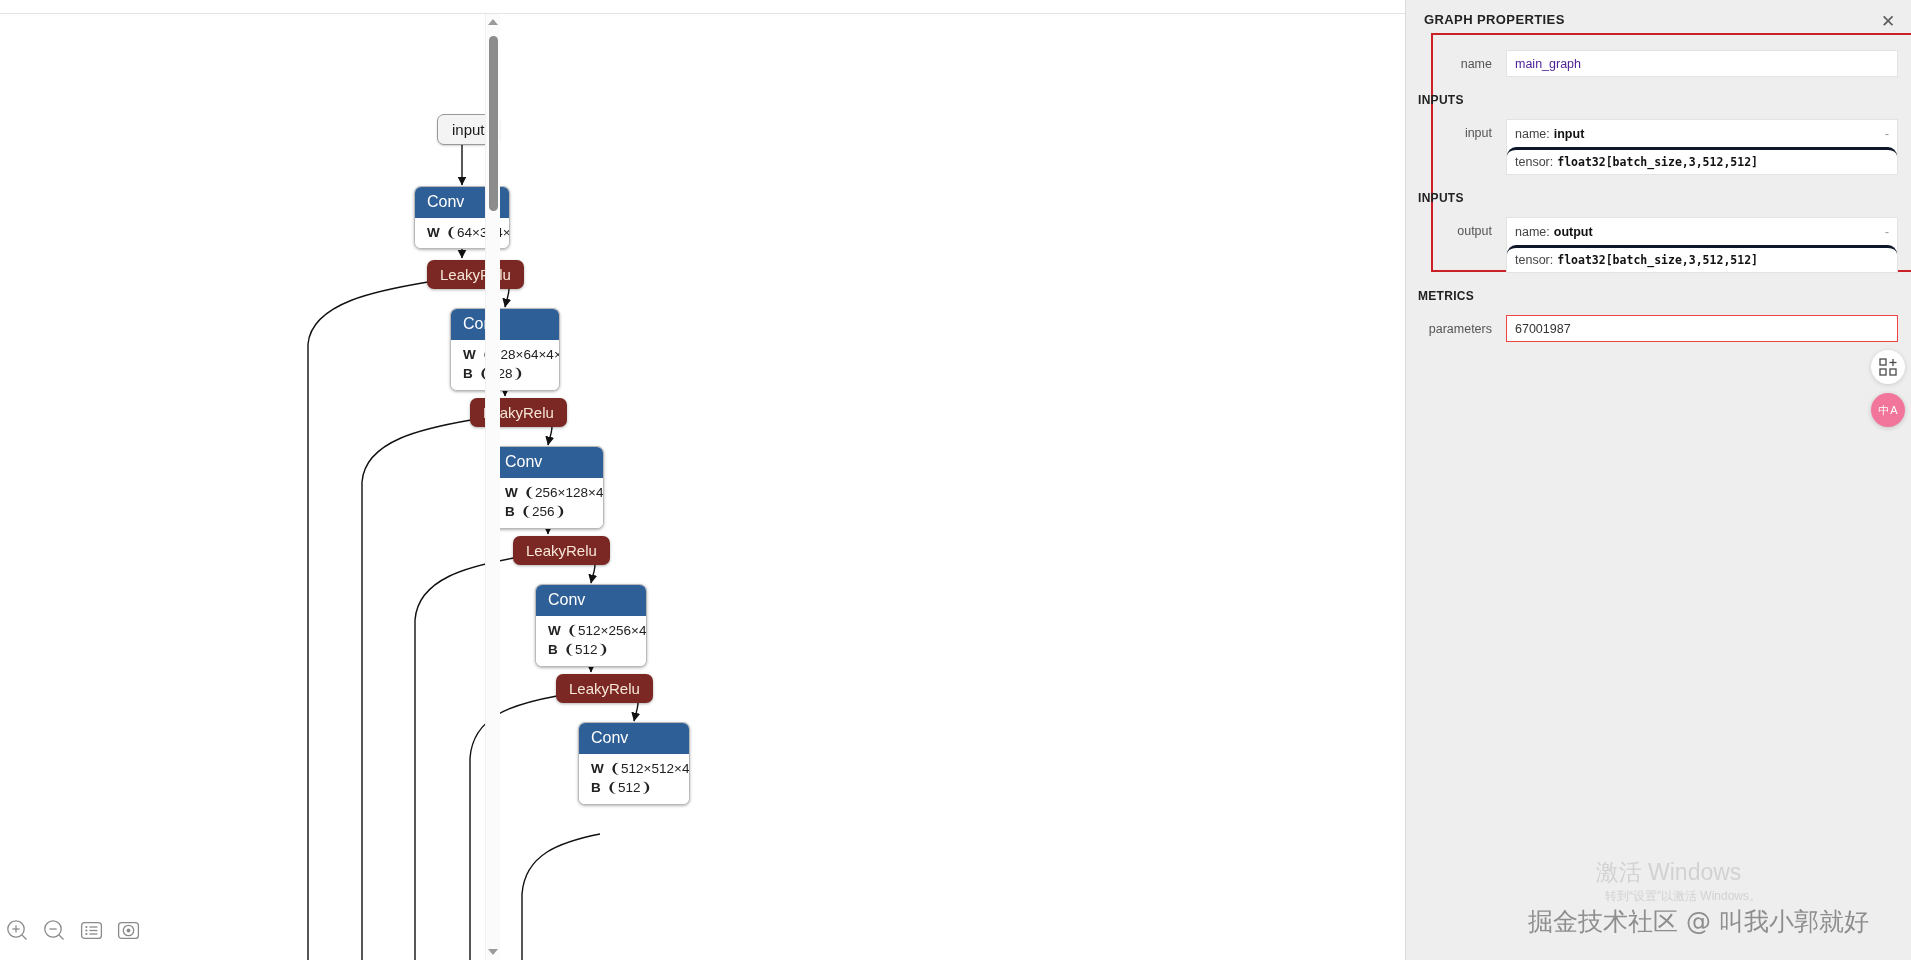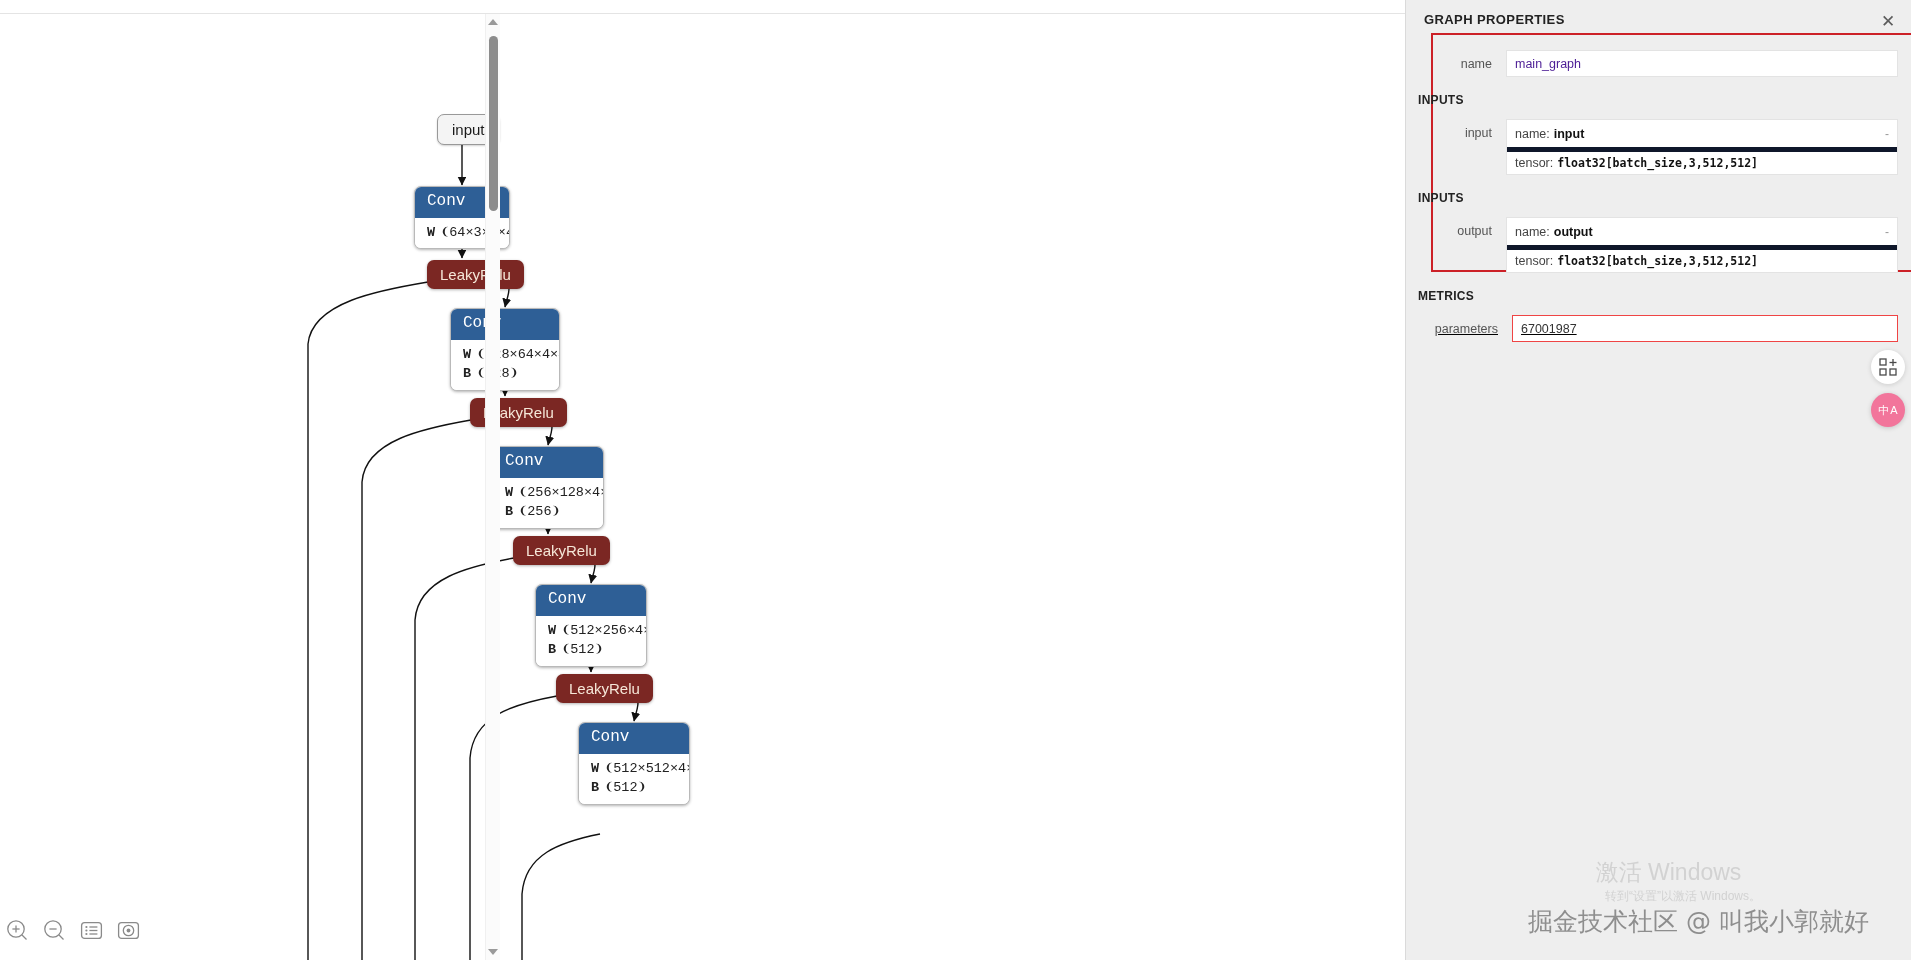--- a/index.html
+++ b/index.html
@@ -36,21 +36,21 @@
   .node { position:absolute; }
 
   .node-input {
     background:#f4f4f4; border:1px solid #999; border-radius:7px;
     font-size:15px; color:#1a1a1a; padding:6px 14px; white-space:nowrap;
     box-shadow:0 1px 2px rgba(0,0,0,0.18);
   }
 
   .node-op {
     border-radius:7px; overflow:hidden; box-shadow:0 1px 3px rgba(0,0,0,0.3);
-    border:1px solid #b9b9b9; background:#fff;font-family:Liberation Mono, monospace;
+    border:1px solid #b9b9b9; background:#fff;
   }
   .op-head {
     background:#2e5f96; color:#ffffff; font-size:16px;
     padding:6px 12px 7px 12px; line-height:1.1;
   }
   .op-body { background:#ffffff; padding:5px 12px 6px 12px; }
   .op-attr {
     font-size:13.5px; color:#222; line-height:1.45; white-space:nowrap;
   }
   .op-attr b { font-weight:bold; font-size:13.5px; margin-right:6px; }
@@ -120,38 +120,38 @@
     background:#ffffff; border:1px solid #e3e3e3; height:27px;
     display:flex; align-items:center; padding:0 8px;
     font-size:12.5px; color:#4c1d95;
   }
 
   .field-stack { background:#ffffff; border:1px solid #e3e3e3; }
   .field-line {
     height:27px; display:flex; align-items:center; padding:0 8px;
     font-size:12.5px; color:#333; position:relative;
   }
-  .field-line + .field-line { border-top:5px solid #0f172a; }
+  .field-line + .field-line { border-top:3px solid #0f172a;border-radius:9px; }
   .field-line .k { color:#444; }
   .field-line .v-bold { font-weight:bold; color:#111; margin-left:4px; }
   .field-line .v-mono {
     font-family:"DejaVu Sans Mono", monospace; font-size:11.5px; color:#111;
     font-weight:bold; margin-left:4px;text-align:right;
   }
   .field-line .dash {
     position:absolute; right:8px; top:50%; transform:translateY(-50%);
     color:#999; font-size:12px;
   }
 
   .section-head {
     font-size:12px; font-weight:bold; color:#222;
     padding:12px 8px 8px 12px; letter-spacing:.3px;
   }
 
-  .metric-row { display:flex; align-items:flex-start; padding:4px 14px 4px 6px;text-decoration:underline; }
+  .metric-row { display:flex; align-items:flex-start; padding:4px 14px 4px 0; }
   .metric-field {
     flex:1; background:#ffffff; border:1px solid #ef4444; height:27px;
     display:flex; align-items:center; padding:0 8px; font-size:12.5px; color:#333;
   }
 
   
   .float-btn {
     position:absolute; right:6px; border-radius:50%;
     display:flex; align-items:center; justify-content:center; cursor:pointer;
   }

